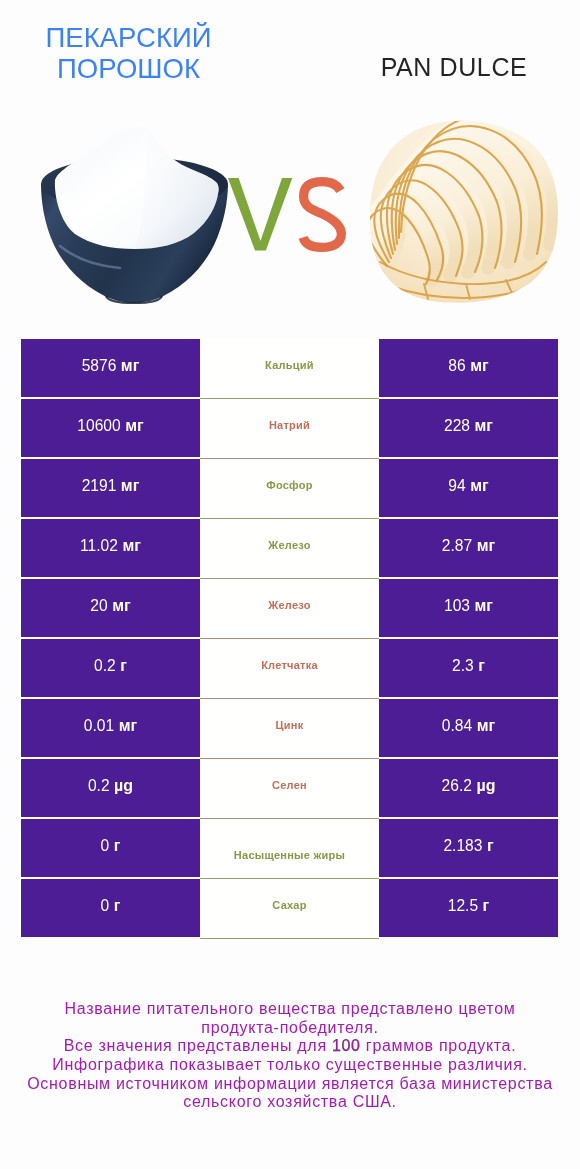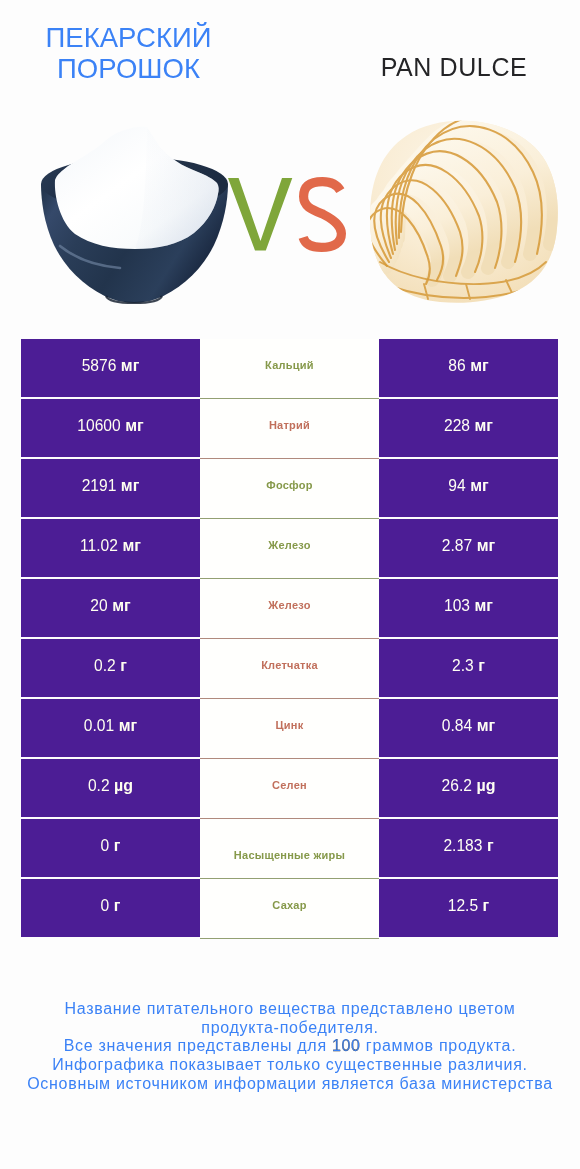--- a/index.html
+++ b/index.html
@@ -15,21 +15,21 @@
 .c-left{background:#4c1d95;color:#fffff0;}
 .c-right{background:#4c1d95;color:#fffff4;}
 .c-mid{background:#fffffd;border-bottom:1px solid #93a072;flex-direction:column;height:60px;}
 .c-mid.red{border-bottom-color:#b08a7d;}
 .vwrap{display:flex;align-items:baseline;position:relative;top:-2.5px;}
 .num{font-size:15.6px;font-weight:400;}
 .unit{font-size:16px;font-weight:700;margin-left:4.5px;}
 .nut{max-width:120px;font-size:11px;font-weight:700;color:#86994a;line-height:21px;text-align:center;position:relative;top:-3px;letter-spacing:0.25px;}
 .nut.red{color:#c1705c;}
 .nut.two{top:7px;text-align:right;}
-.footer{position:absolute;left:0;top:1000px;width:580px;text-align:center;font-size:16px;line-height:18.65px;color:#3b82f6;letter-spacing:0.7px;}
+.footer{position:absolute;left:0;top:1000px;width:580px;text-align:center;font-size:16px;line-height:18.65px;color:#a21caf;letter-spacing:0.7px;}
 .footer b{font-weight:400;-webkit-text-stroke:0.25px #1f1f1f;}
 </style>
 </head>
 <body>
 
 <div class="page">
 
   <div class="title-left">
     <div>ПЕКАРСКИЙ</div>
     <div>ПОРОШОК</div>
@@ -299,14 +299,15 @@
           </span>
         </div>
       </div>
     </div>
   <div class="footer" id="footer">
       <div>Название питательного вещества представлено цветом</div>
       <div>продукта-победителя.</div>
       <div>Все значения представлены для <b>100</b> граммов продукта.</div>
       <div>Инфографика показывает только существенные различия.</div>
       <div>Основным источником информации является база министерства</div>
+      <div>сельского хозяйства США.</div>
     </div>
 </div>
 
 </body></html>

